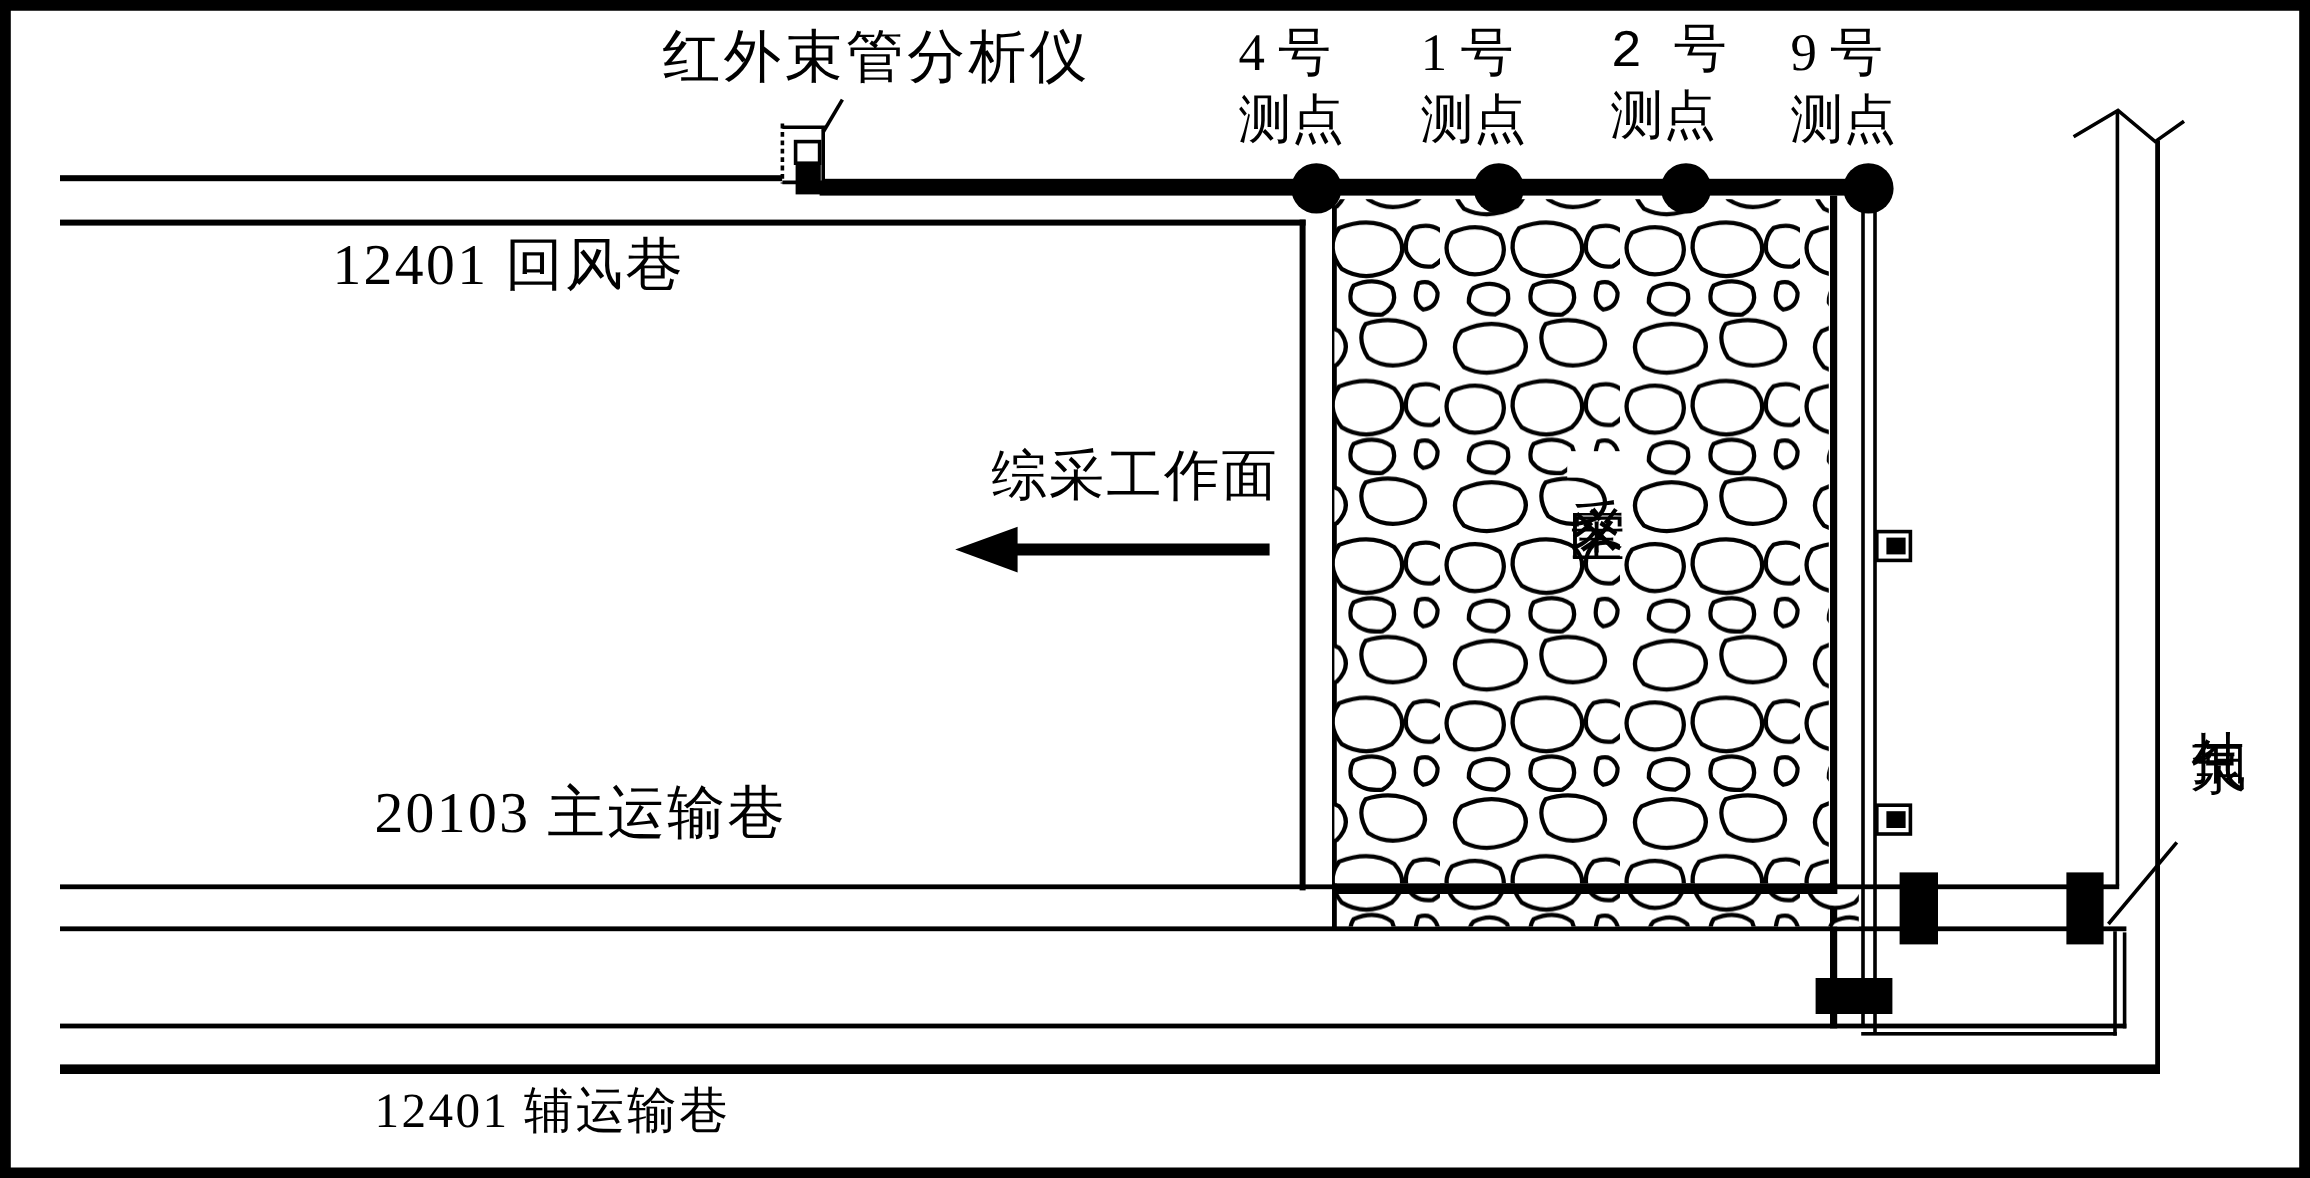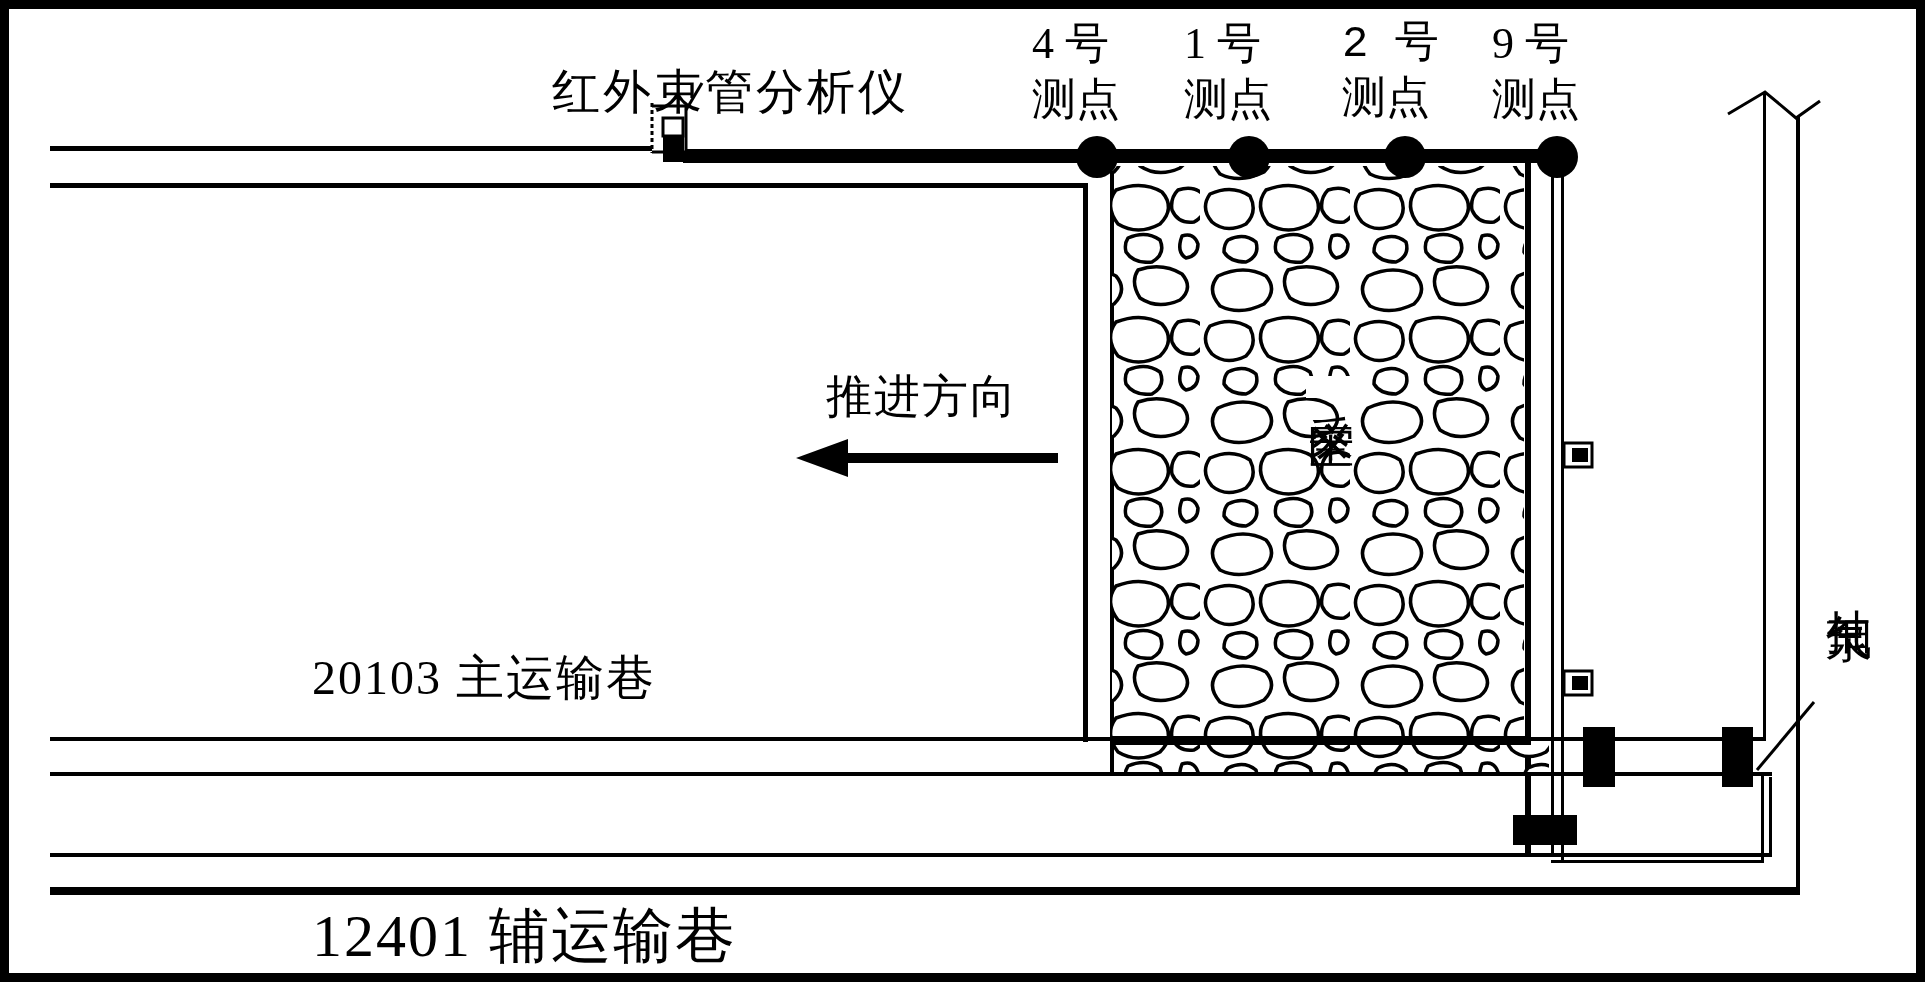--- a/index.html
+++ b/index.html
@@ -92,44 +92,45 @@
 
     <polyline points="1728,114 1765,92 1796,118 1820,101" fill="none" stroke="#000" stroke-width="3"></polyline>
 
     <line x1="1814" y1="702" x2="1757" y2="770" stroke="#000" stroke-width="3"></line>
   </svg>
 
   <div class="pump z3" style="left:1583px;top:727px;width:32px;height:60px;"></div>
   <div class="pump z3" style="left:1722px;top:727px;width:31px;height:60px;"></div>
   <div class="pump z3" style="left:1513px;top:815px;width:64px;height:30px;"></div>
 
-  <div class="txt z4" style="left:552px;top:22px;font-size:48px;letter-spacing:3px;margin-top:44px;">红外束管分析仪</div>
+  <div class="txt z4" style="left:552px;top:22px;font-size:48px;letter-spacing:3px;">红外束管分析仪</div>
 
   <div class="mp z4" style="left:1032px;top:16px;">
     <div>4 号</div>
     <div>测点</div>
   </div>
   <div class="mp z4" style="left:1184px;top:16px;">
     <div>1 号</div>
     <div>测点</div>
   </div>
   <div class="mp z4" style="left:1342px;top:16px;font-family:Liberation Mono, monospace;">
     <div>2 号</div>
     <div>测点</div>
   </div>
   <div class="mp z4" style="left:1492px;top:16px;">
     <div>9 号</div>
     <div>测点</div>
   </div>
 
+  <div class="txt z4" style="left:277px;top:196px;font-size:48px;letter-spacing:2px;">12401 回风巷</div>
 
-  <div class="txt z4" style="left:826px;top:372px;font-size:46px;letter-spacing:2px;">推进方向</div>
+  <div class="txt z4" style="left:826px;top:372px;font-size:46px;letter-spacing:2px;">综采工作面</div>
 
 
   <div class="vtxt z4" style="left:1306px;top:376px;font-size:46px;padding:2px;">采空区</div>
 
   <div class="txt z4" style="left:312px;top:652px;font-size:48px;letter-spacing:2px;">20103 主运输巷</div>
 
-  <div class="txt z4" style="left:312px;top:903px;font-size:60px;letter-spacing:2px;">12401 辅运输巷</div>
+  <div class="txt z4" style="left:312px;top:903px;font-size:41px;letter-spacing:2px;">12401 辅运输巷</div>
 
   <div class="vtxt z4" style="left:1826px;top:572px;font-size:46px;">抽气泵</div>
 
 </div>
 
 </body></html>

